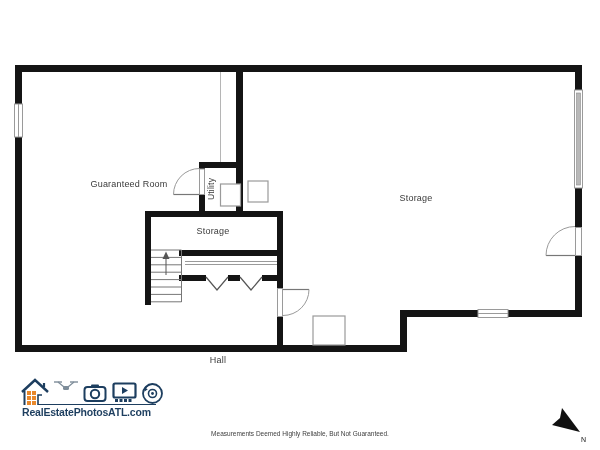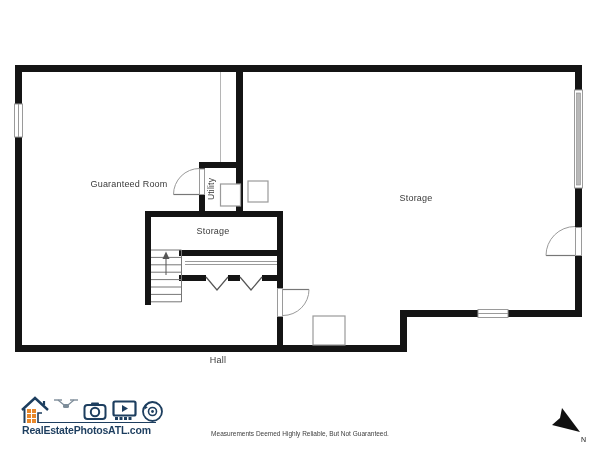--- a/index.html
+++ b/index.html
@@ -5,21 +5,21 @@
   html,body{margin:0;padding:0;background:#ffffff;}
   .canvas{position:relative;width:600px;height:450px;background:#ffffff;overflow:hidden;
           font-family:"Liberation Sans", sans-serif;}
   .wall{position:absolute;background:#141414;}
   .thinline{position:absolute;background:#b5b5b5;}
   .label{position:absolute;transform:translate(-50%,-50%);font-size:9px;color:#3a3a3a;
          white-space:nowrap;letter-spacing:.2px;}
   .label.vertical{transform:translate(-50%,-50%) rotate(-90deg);font-size:8.5px;}
   .shelf{position:absolute;height:2px;border-top:1px solid #9a9a9a;border-bottom:1px solid #9a9a9a;background:transparent;}
   svg.overlay{position:absolute;left:0;top:0;}
-  .footer-logo{position:absolute;left:20px;top:394px;width:160px;height:50px;}
+  .footer-logo{position:absolute;left:20px;top:376px;width:160px;height:50px;}
   .icon-abs{position:absolute;}
   .logo-underline{position:absolute;left:18px;top:28px;width:118px;height:0;border-top:1.5px solid #1d3e5f;}
   .brand-text{position:absolute;left:2px;top:30px;font-size:10.5px;font-weight:bold;color:#1d3e5f;letter-spacing:-0.2px;}
   .disclaimer{position:absolute;left:300px;top:433px;transform:translate(-50%,-50%);
               font-size:6.5px;color:#404040;white-space:nowrap;}
   .compass{position:absolute;left:545px;top:400px;width:55px;height:50px;}
 </style>
 </head>
 <body>
 

